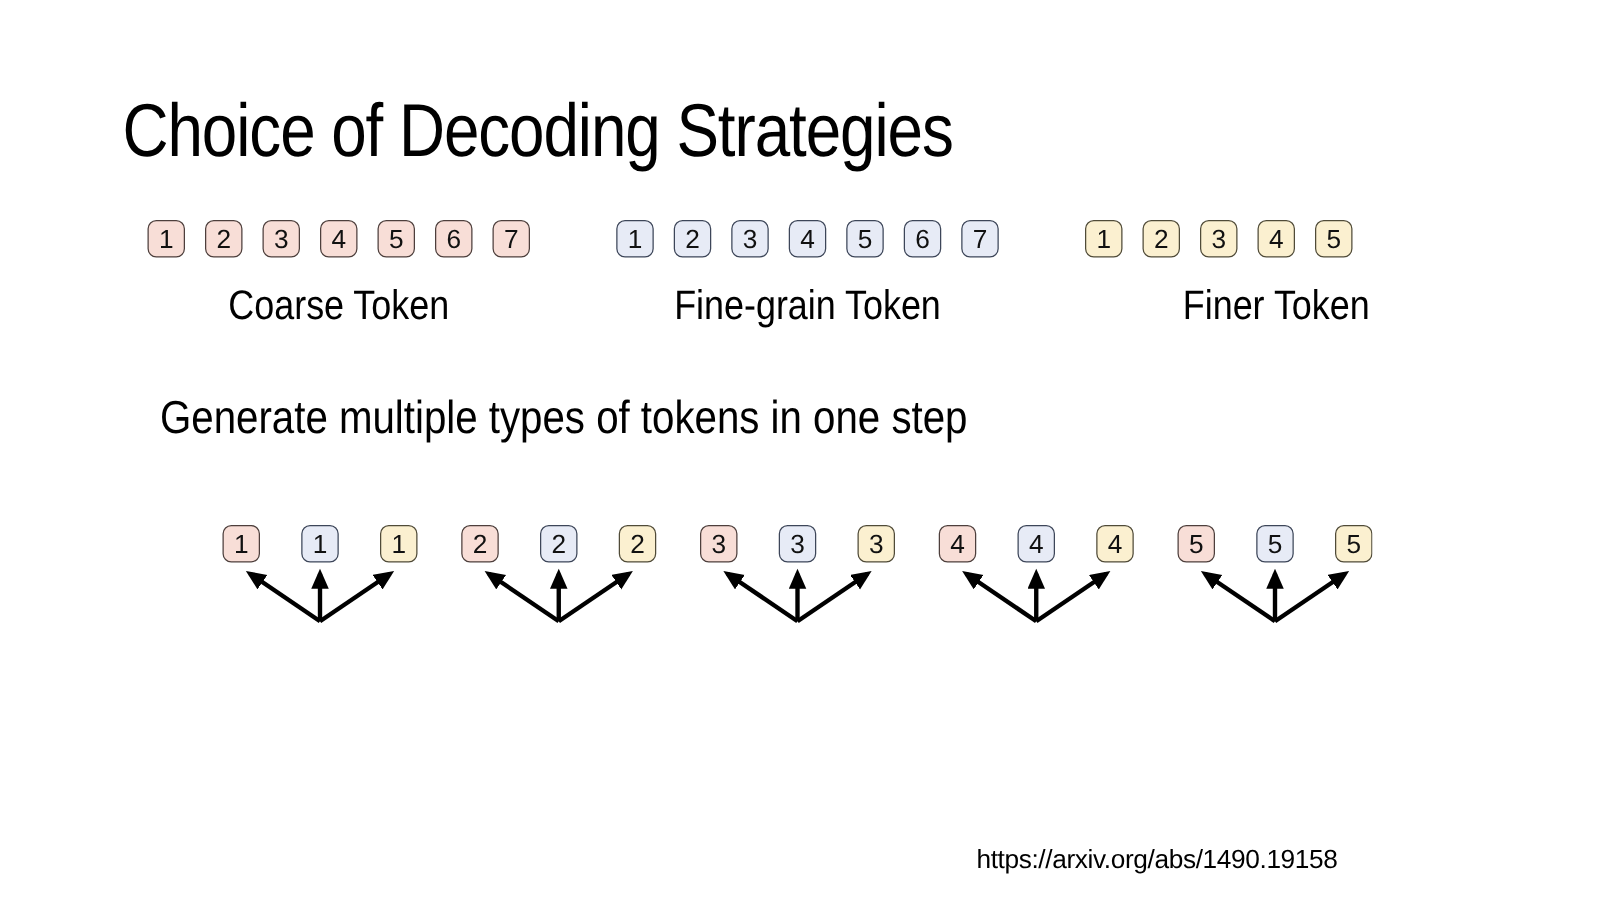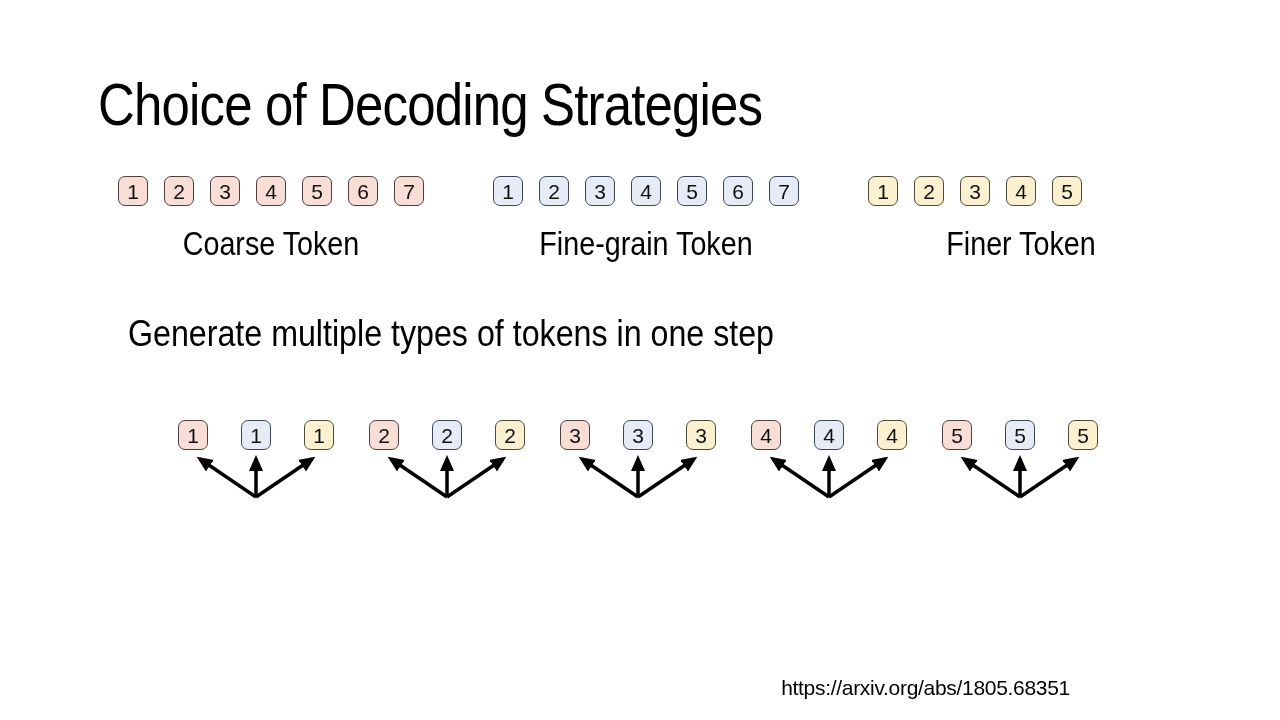--- a/index.html
+++ b/index.html
@@ -129,15 +129,15 @@
       <div class="tok tok-finer out-tok" style="left: 686px; top: 420px;">3</div>
       <div class="tok tok-coarse out-tok" style="left: 751px; top: 420px;">4</div>
       <div class="tok tok-fine out-tok" style="left: 814px; top: 420px;">4</div>
       <div class="tok tok-finer out-tok" style="left: 877px; top: 420px;">4</div>
       <div class="tok tok-coarse out-tok" style="left: 942px; top: 420px;">5</div>
       <div class="tok tok-fine out-tok" style="left: 1005px; top: 420px;">5</div>
       <div class="tok tok-finer out-tok" style="left: 1068px; top: 420px;">5</div>
     </div>
 
 
-  <div class="footer">https://arxiv.org/abs/1805.68351</div>
+  <div class="footer">https://arxiv.org/abs/1490.19158</div>
 
 </div>
 
 </body></html>

